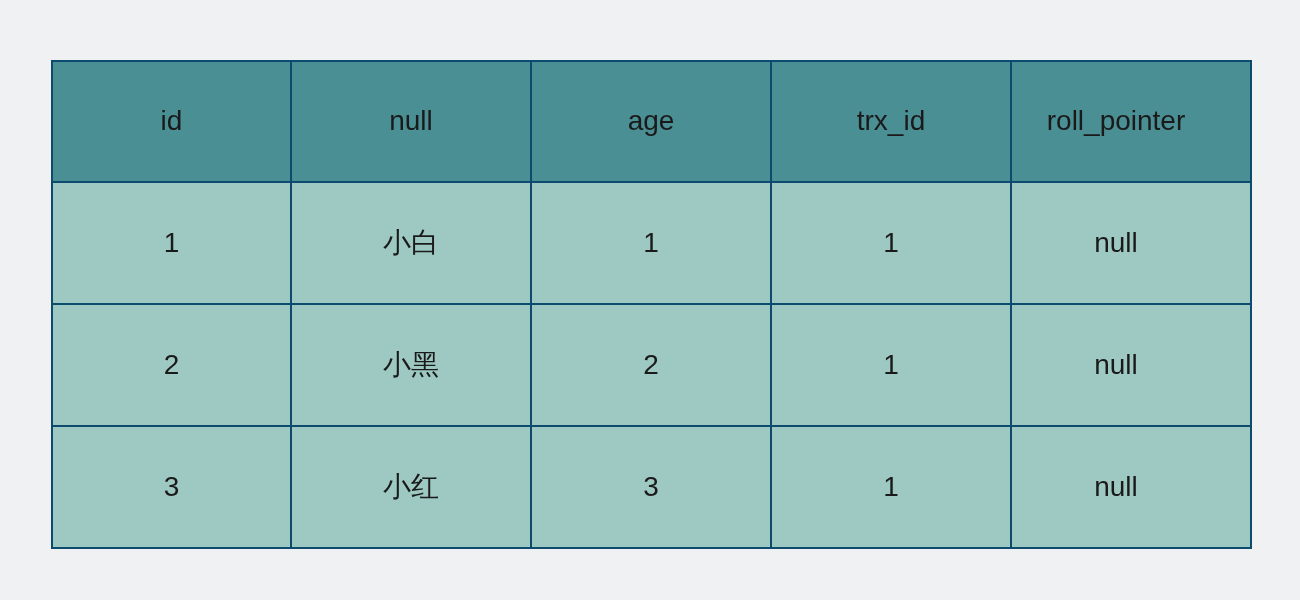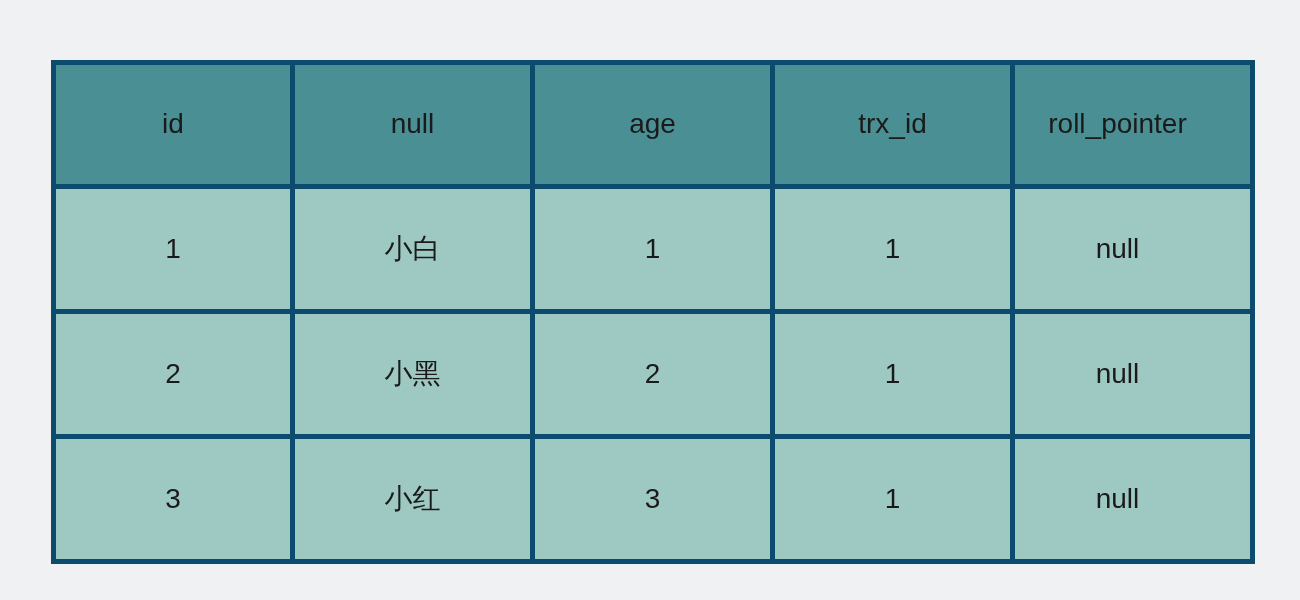--- a/index.html
+++ b/index.html
@@ -32,21 +32,21 @@
   }
 
   .data-table col.c-id         { width: 239px; }
   .data-table col.c-name       { width: 240px; }
   .data-table col.c-age        { width: 240px; }
   .data-table col.c-trx        { width: 240px; }
   .data-table col.c-roll       { width: 240px; }
 
   .data-table th,
   .data-table td {
-    border: 5px solid #0c4a6e;
+    border: 2px solid #0c4a6e;
     padding: 0;
     margin: 0;
     text-align: center;
     vertical-align: middle;
     color: #1a1a1a;
     font-weight: normal;
     font-size: 28px;
     line-height: 1.1;
   }
 

